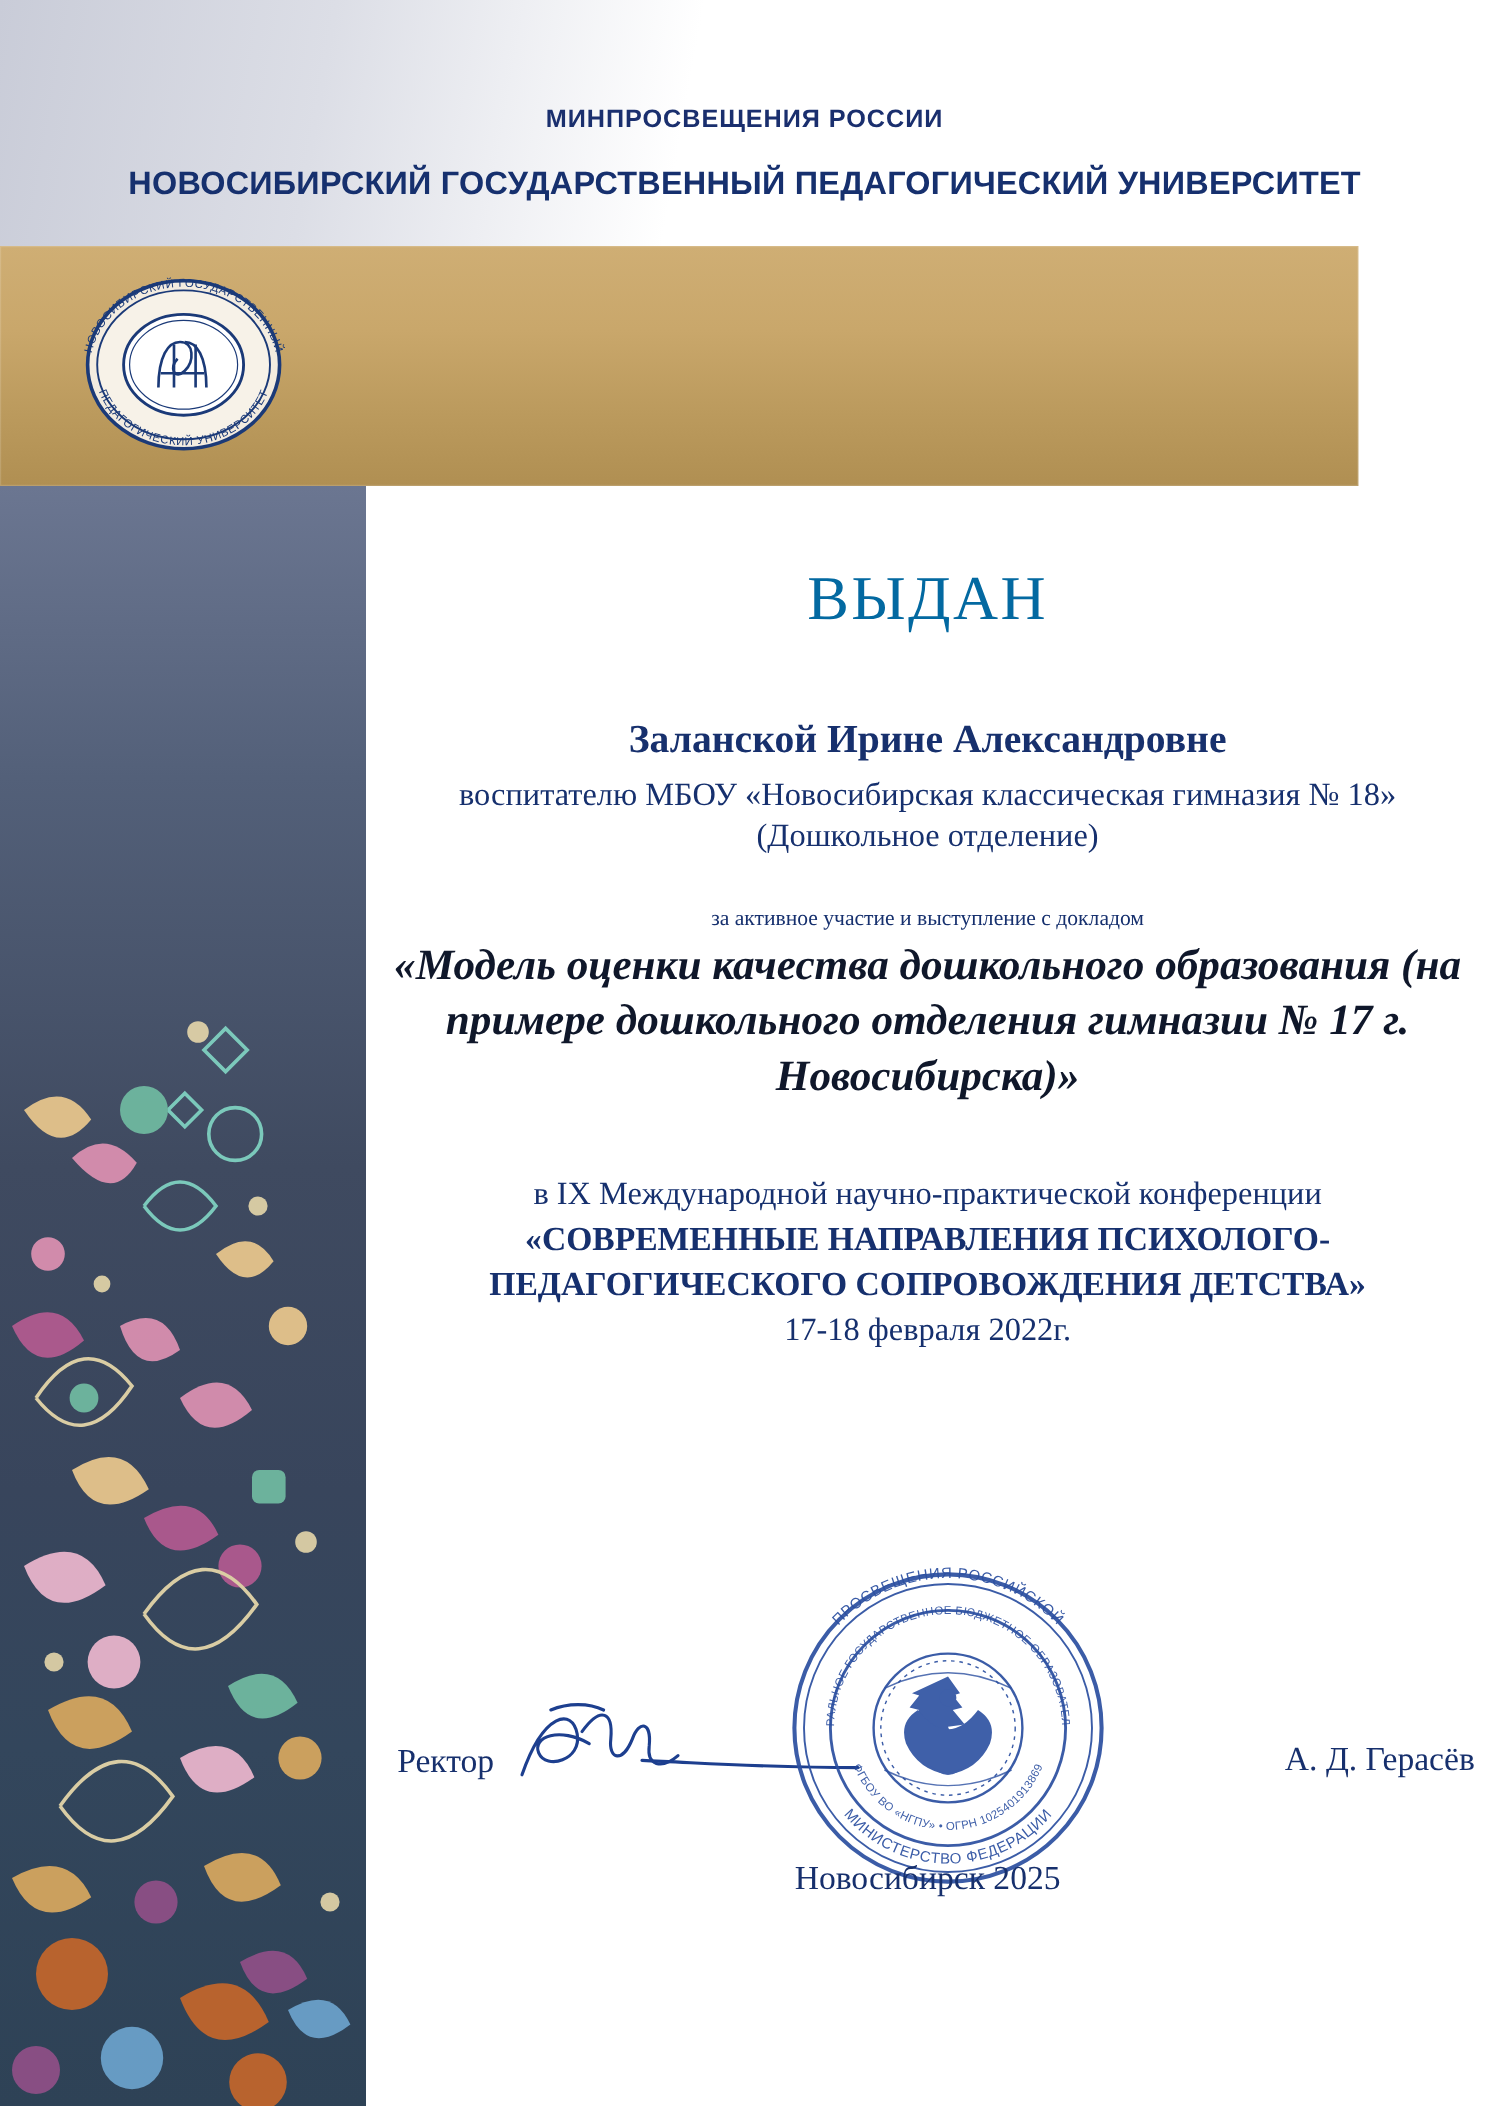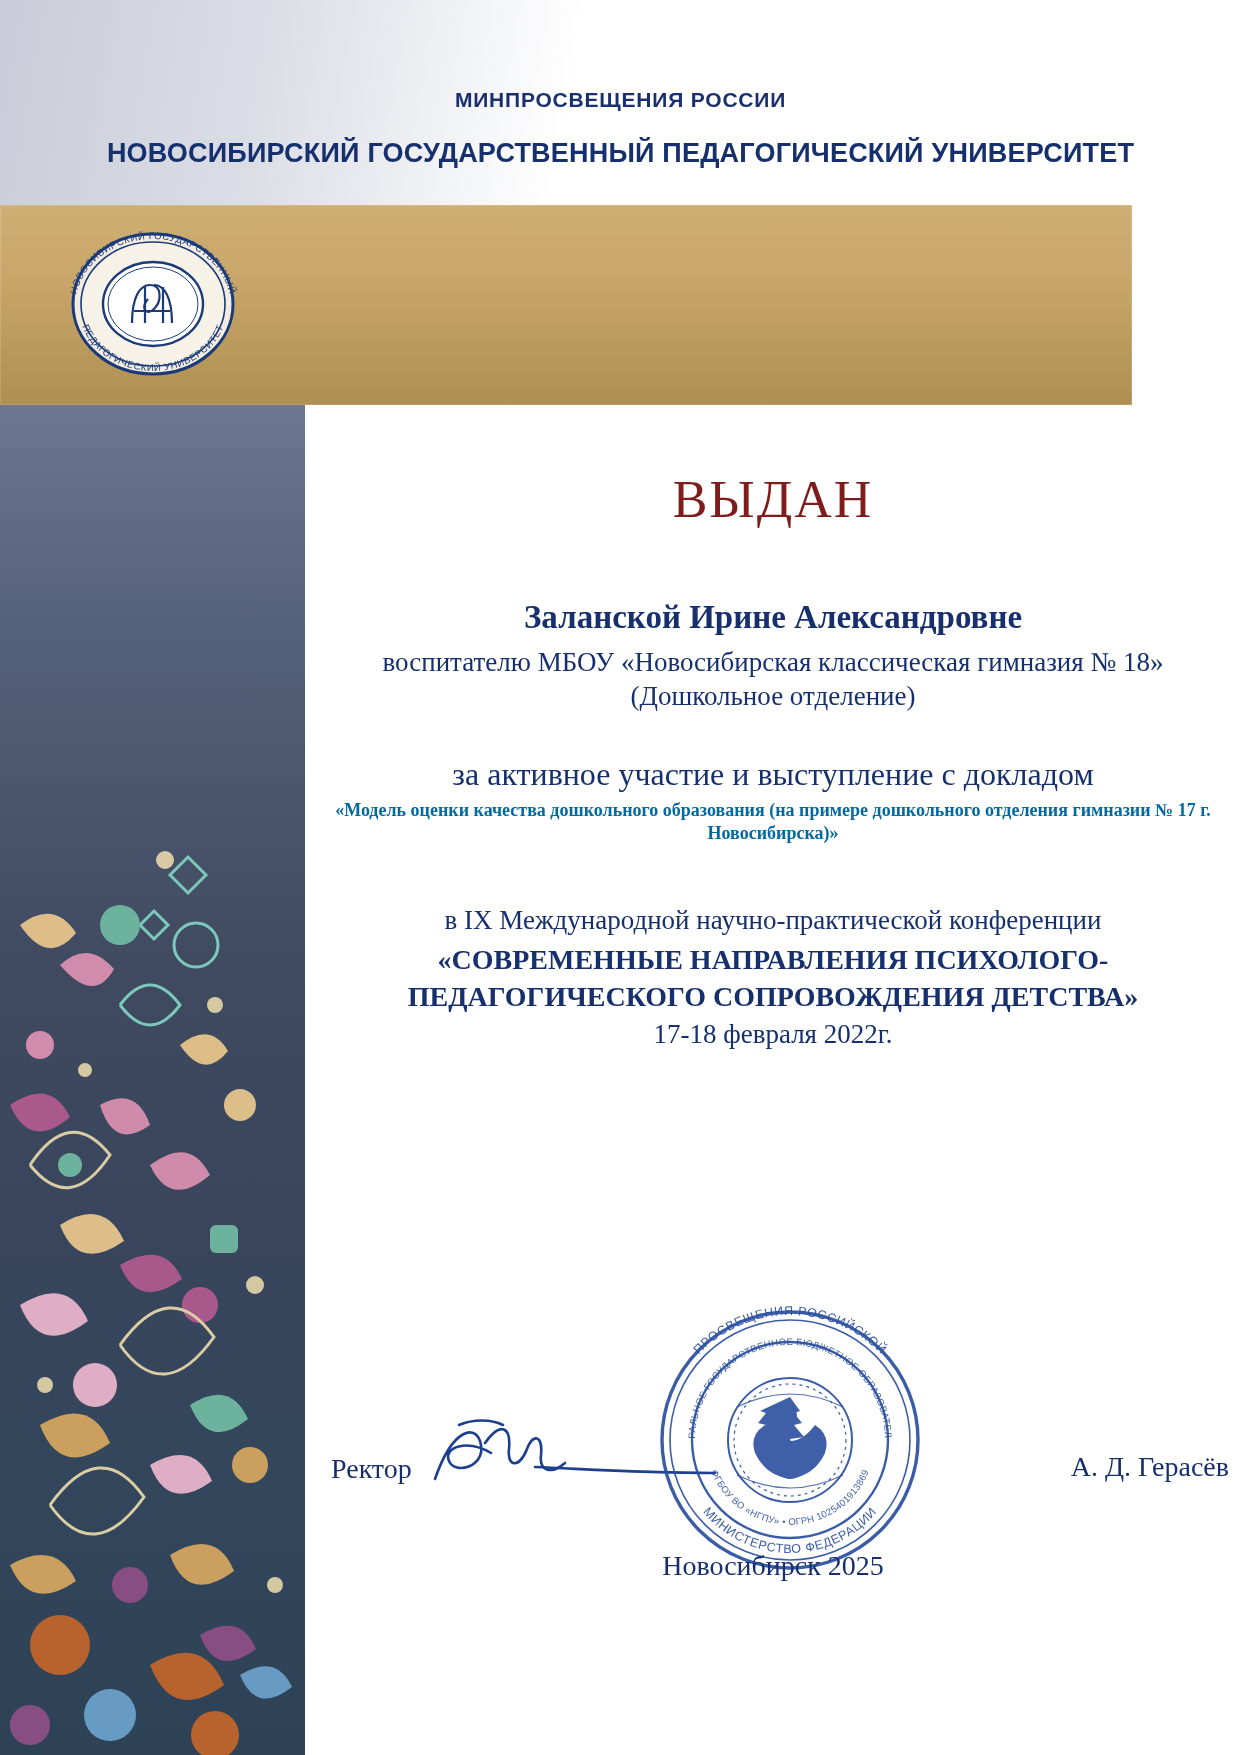--- a/index.html
+++ b/index.html
@@ -68,38 +68,38 @@
   }
   .leftcol .ornaments{position:absolute;inset:0;}
 
   
   .body{
     position:absolute;left:305px;top:405px;width:936px;height:1350px;
     text-align:center;color:#17306d;
   }
   .vydan{
     margin-top:65px;
-    font-size:52px;letter-spacing:2px;color:#7f1d1d;
+    font-size:52px;letter-spacing:2px;color:#0369a1;
   }
   .recipient{
     margin-top:70px;
     font-size:33px;font-weight:bold;color:#17306d;
   }
   .recipient-role{
     margin-top:10px;
     font-size:27px;line-height:1.25;color:#16306e;
     padding:0 40px;
   }
   .reason{
     margin-top:40px;
-    font-size:32px;line-height:1.3;color:#16306e;
+    font-size:18px;line-height:1.3;color:#16306e;
   }
   .report-title{
     margin-top:4px;
-    font-size:18px;font-weight:bold;line-height:1.28;color:#0369a1;
+    font-size:36px;font-weight:bold;font-style:italic;line-height:1.28;color:#0f172a;
     padding:0 22px;
   }
   .conf-intro{
     margin-top:58px;
     font-size:27px;line-height:1.3;color:#16306e;
   }
   .conf-name{
     margin-top:4px;
     font-size:28px;font-weight:bold;line-height:1.3;color:#16306e;
   }

